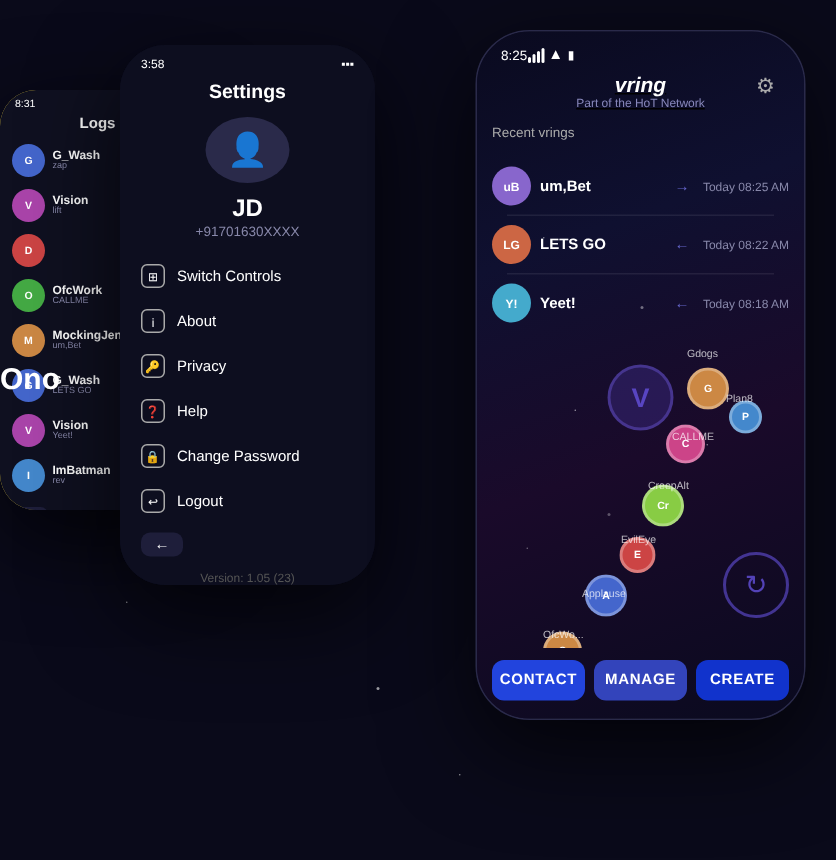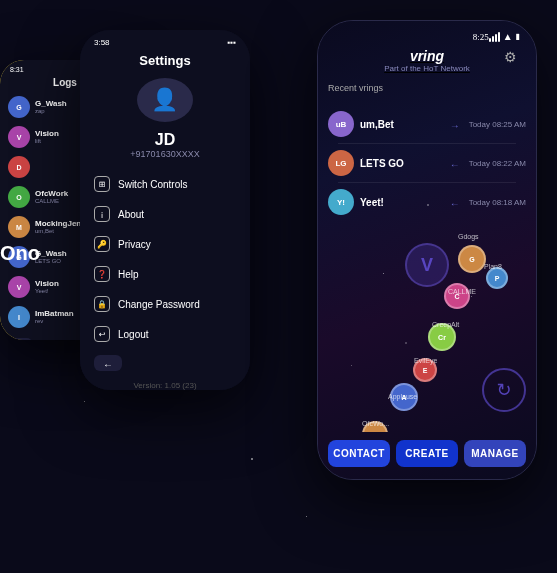--- a/index.html
+++ b/index.html
@@ -223,26 +223,25 @@
       right: 20px;
       top: 20px;
       background: linear-gradient(160deg, #0a0a1f 0%, #0f1030 30%, #1a0a2a 60%, #0a0a1f 100%);
       border-radius: 36px;
       z-index: 3;
       border: 1px solid #2a2a4a;
     }
 
     .vring-status-bar {
       display: flex;
-      justify-content: flex-end;
+      justify-content: flex-start;
       align-items: center;
       padding: 10px 16px 4px;
       font-size: 9px;
       color: #fff;
-      font-family: Liberation Serif, serif;
     }
 
     .vring-header {
       text-align: center;
       padding: 2px 0 6px;
       text-decoration: underline;
     }
 
     .vring-title {
       font-size: 14px;
@@ -687,21 +686,21 @@
         </div>
         <div class="orbit-label" style="top:197px;left:44px;">OfcWo...</div>
 
         <div class="refresh-btn">
           <span>↻</span>
         </div>
       </div>
 
       <div class="bottom-actions">
         <div class="action-btn btn-contact">CONTACT</div>
+        <div class="action-btn btn-manage">MANAGE</div>
         <div class="action-btn btn-create">CREATE</div>
-        <div class="action-btn btn-manage">MANAGE</div>
       </div>
     </div>
   </div>
 
   <div class="ono-label">Ono</div>
 
 </div>
 
 </body></html>

